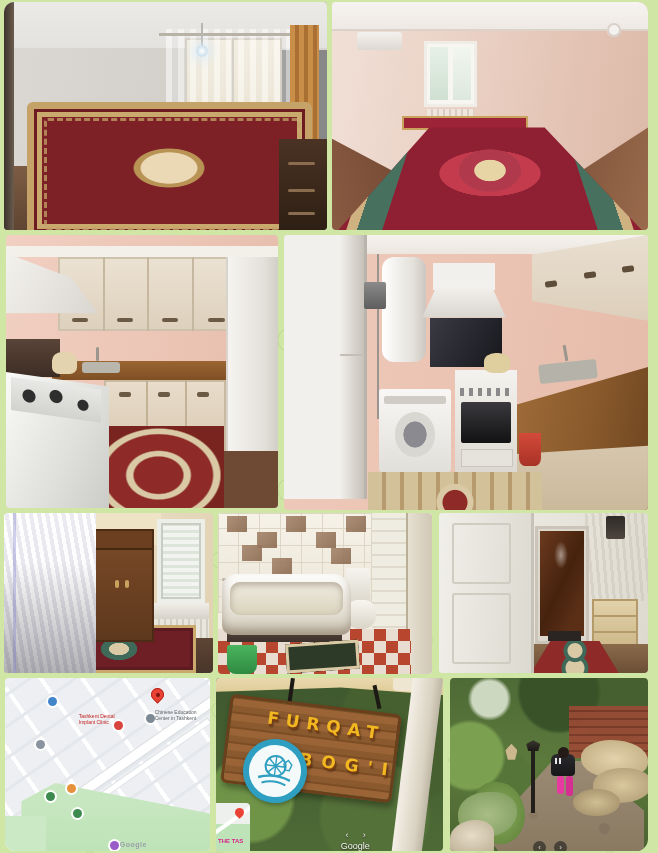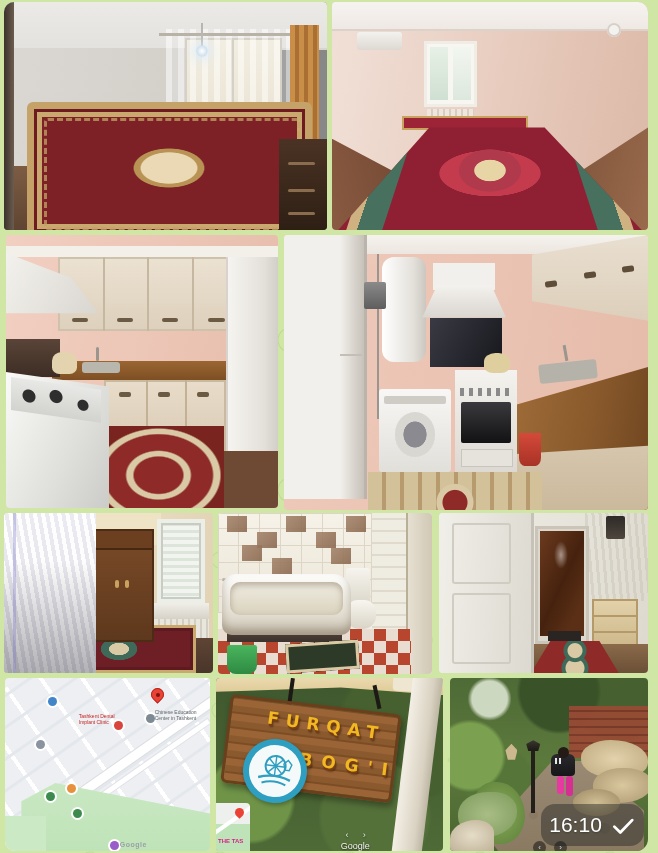--- a/index.html
+++ b/index.html
@@ -526,21 +526,15 @@
     <div class="abs lamp-head"></div>
     <div class="abs person-body"></div>
     <div class="abs person-pattern"></div>
     <div class="abs person-hair"></div>
     <div class="abs leg1"></div>
     <div class="abs leg2"></div>
     <div class="navdots">
       <span>‹</span>
       <span>›</span>
     </div>
-    <div class="abs timestamp">
-      <span class="time-text">16:10</span>
-      <svg width="26" height="26" viewBox="0 0 24 24">
-        <path d="M4 13.5 l5.5 5.5 L20.5 7.5" stroke="#ffffff" stroke-width="2.6" fill="none" stroke-linecap="round" stroke-linejoin="round"></path>
-      </svg>
-    </div>
   </div>
 
 </div>
 
 </body></html>

